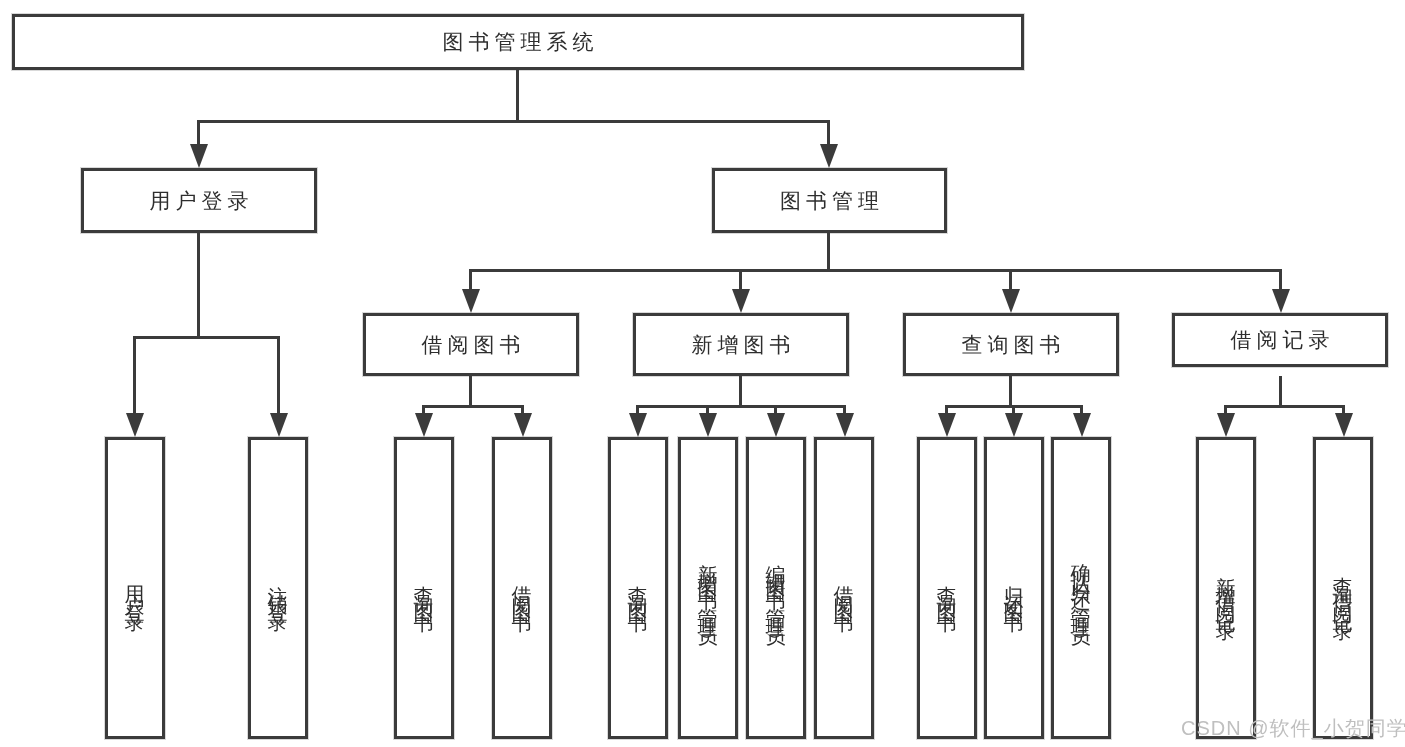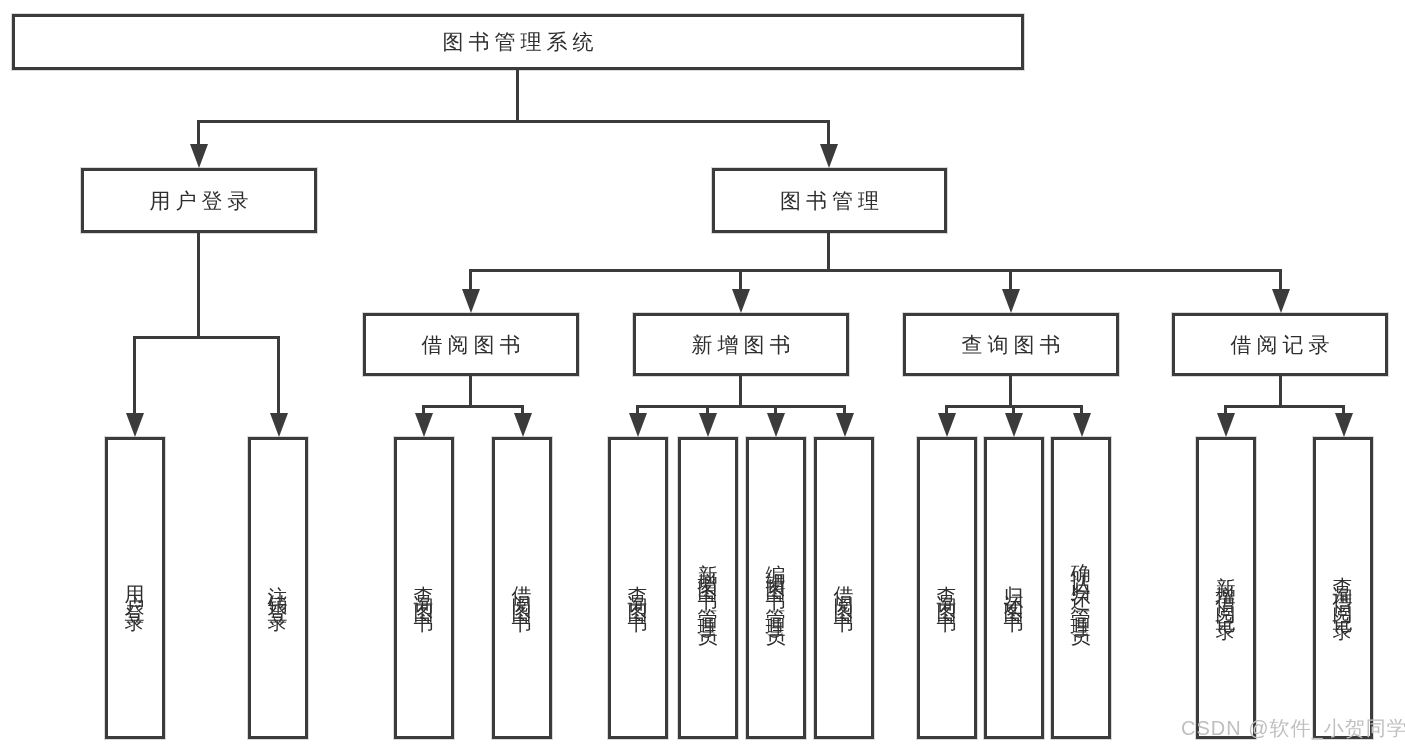--- a/index.html
+++ b/index.html
@@ -88,21 +88,21 @@
 
   <div class="box" style="left:363px; top:313px; width:216px; height:63px;">
     <span>借阅图书</span>
   </div>
   <div class="box" style="left:633px; top:313px; width:216px; height:63px;">
     <span>新增图书</span>
   </div>
   <div class="box" style="left:903px; top:313px; width:216px; height:63px;">
     <span>查询图书</span>
   </div>
-  <div class="box" style="left:1172px; top:313px; width:216px; height:63px;">
+  <div class="box" style="left:1172px; top:313px; width:216px; height:54px;">
     <span>借阅记录</span>
   </div>
 
   <div class="vbox" style="left:105px;">
     <span>用户登录</span>
   </div>
   <div class="vbox" style="left:248px;">
     <span>注销登录</span>
   </div>
 

